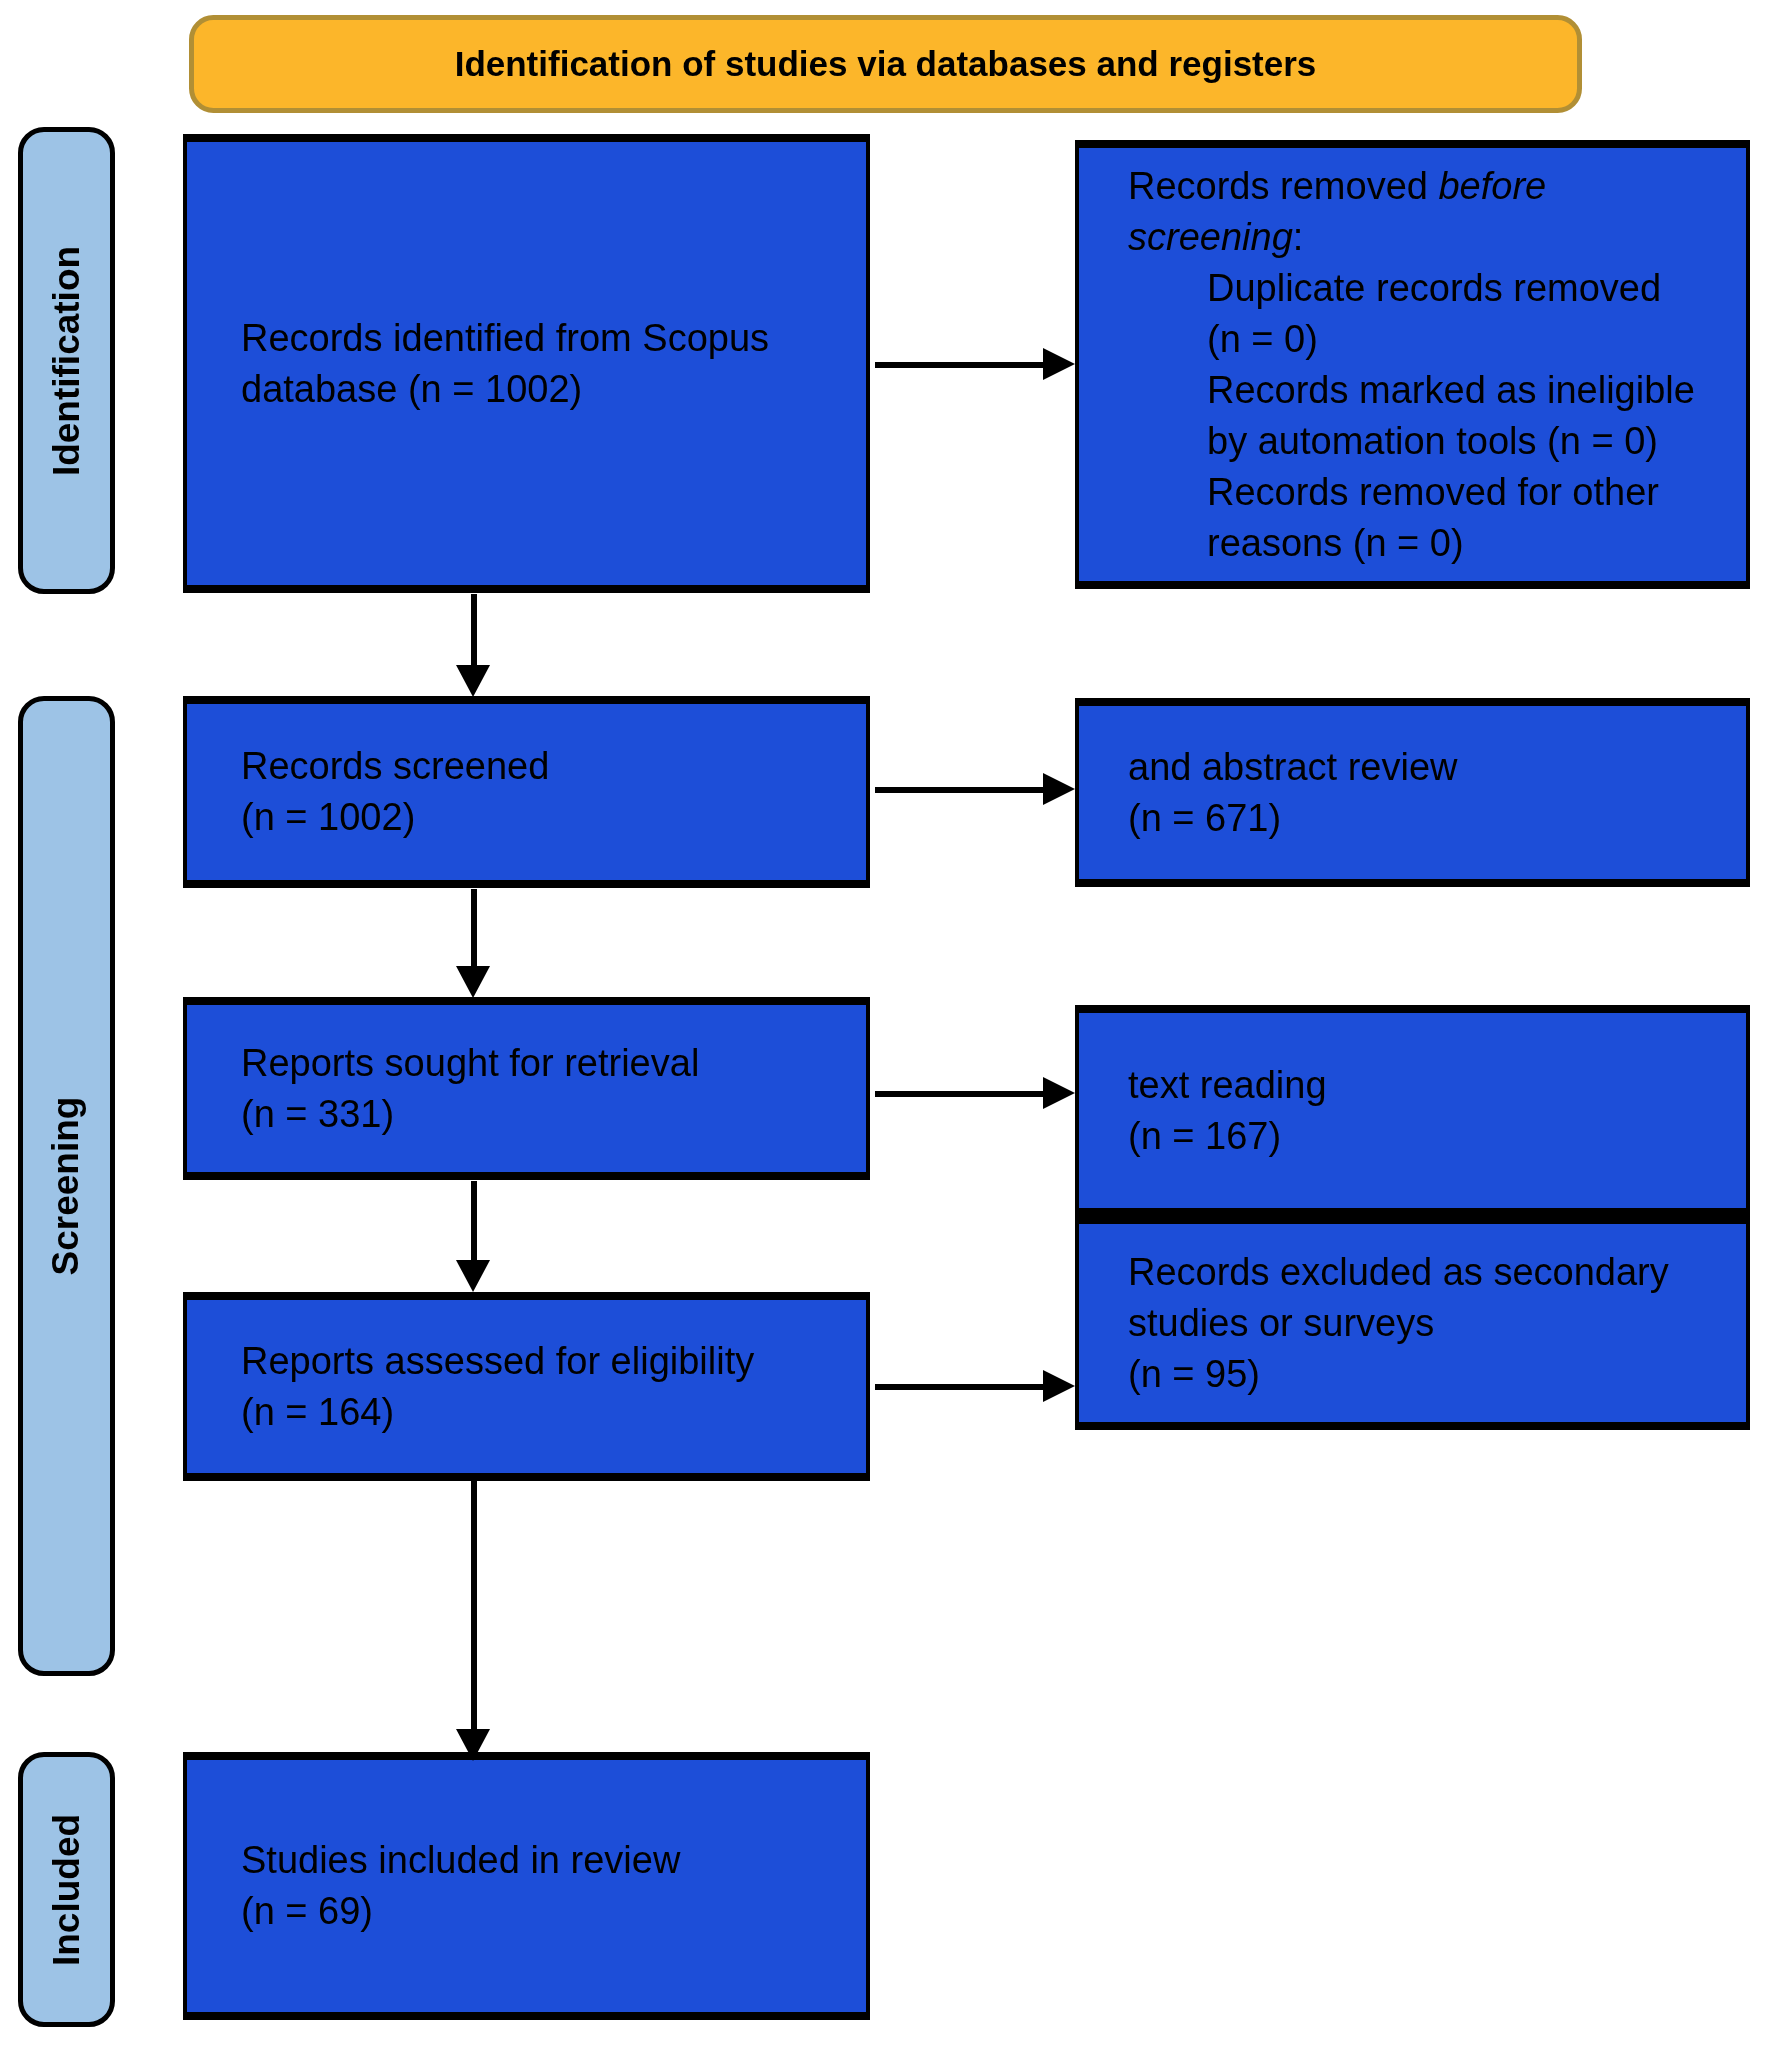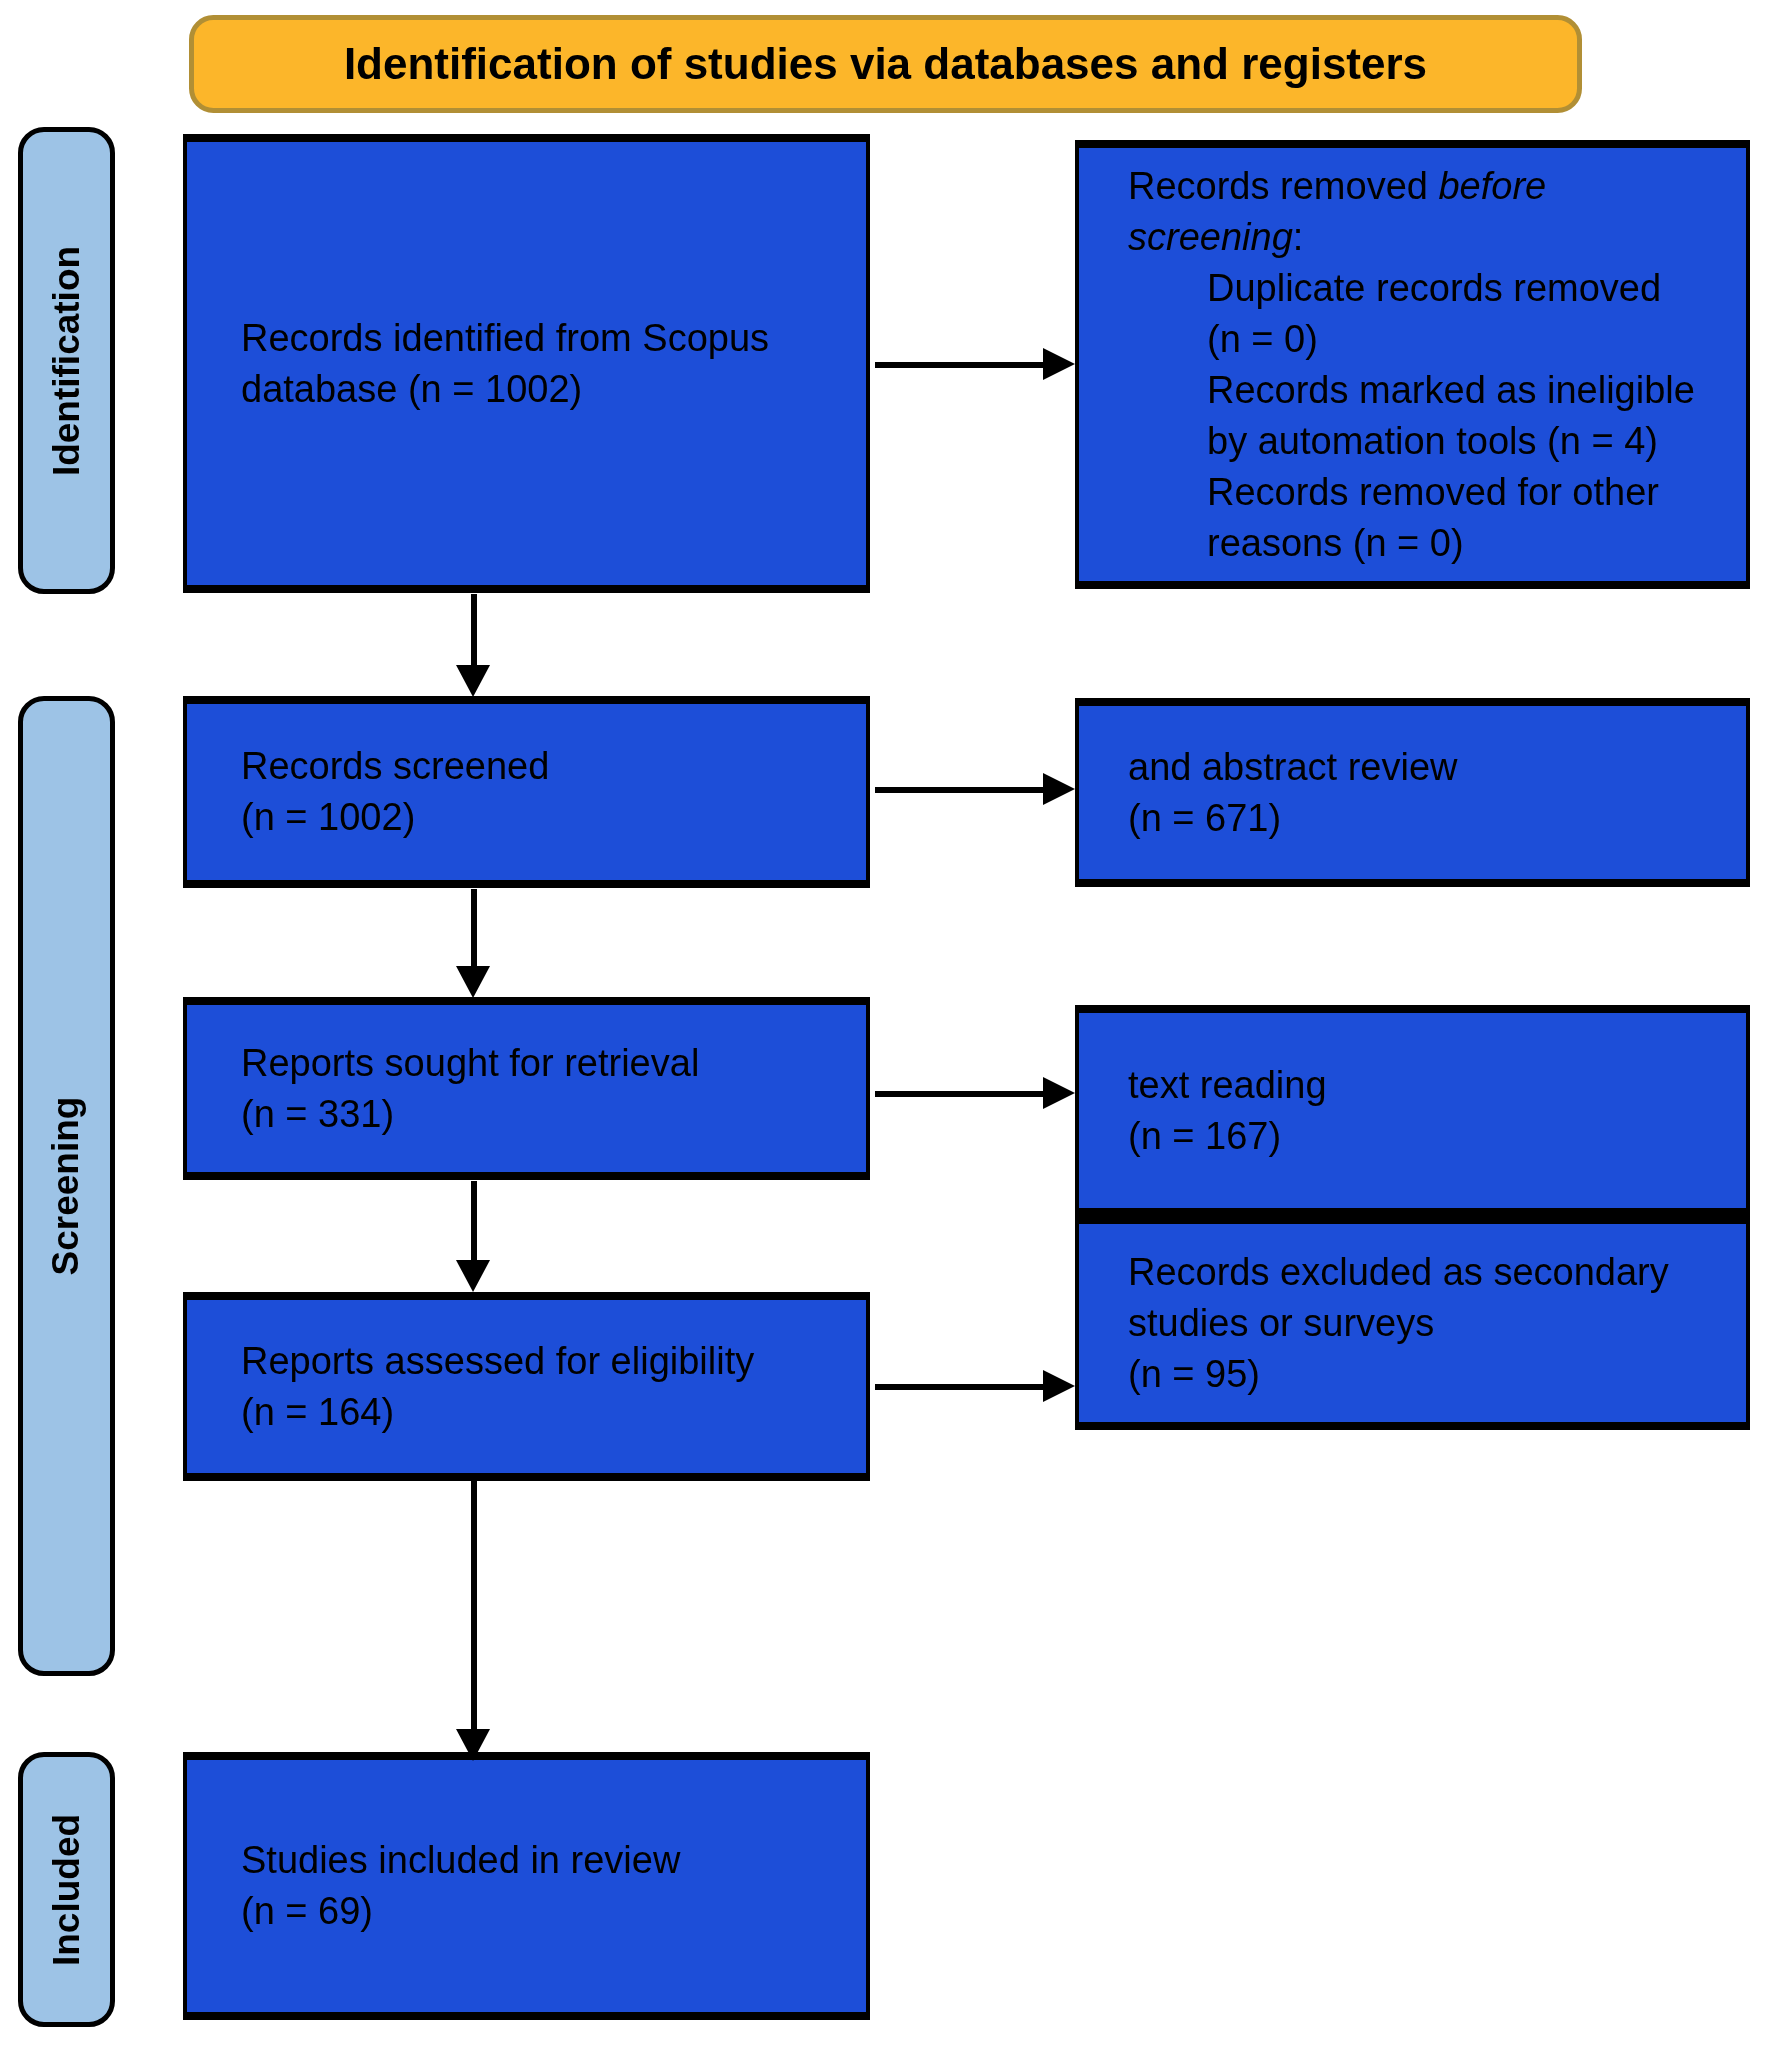--- a/index.html
+++ b/index.html
@@ -11,21 +11,21 @@
     color:#000000;
   }
   *{box-sizing:border-box;}
 
   
   .banner{
     position:absolute;left:189px;top:15.3px;width:1393px;height:98px;
     background:#FCB62A;border:5.5px solid #B18F35;border-radius:24.4px;
     display:flex;align-items:center;justify-content:center;
   }
-  .banner .title{font-size:44px;font-weight:bold;}
+  .banner .title{font-size:35px;font-weight:bold;}
 
   
   .stage{
     position:absolute;left:18.3px;width:97px;
     background:#9DC3E6;border:5.5px solid #000000;border-radius:26px;
     display:flex;align-items:center;justify-content:center;overflow:hidden;
   }
   .stage .vtext{
     transform:rotate(-90deg);white-space:nowrap;
     font-size:37px;font-weight:bold;
@@ -89,21 +89,21 @@
     <div class="line">Records identified from Scopus</div>
     <div class="line">database (n = 1002)</div>
   </div>
   <div class="box rightcol r1">
     <div class="line"><span>Records removed </span><span class="italic">before</span></div>
     <div class="line"><span class="italic">screening</span><span>:</span></div>
     <div class="reason">
       <div class="line">Duplicate records removed</div>
       <div class="line">(n = 0)</div>
       <div class="line">Records marked as ineligible</div>
-      <div class="line">by automation tools (n = 4)</div>
+      <div class="line">by automation tools (n = 0)</div>
       <div class="line">Records removed for other</div>
       <div class="line">reasons (n = 0)</div>
     </div>
   </div>
 
   <div class="box leftcol b2">
     <div class="line">Records screened</div>
     <div class="line">(n = 1002)</div>
   </div>
   <div class="box rightcol r2">

